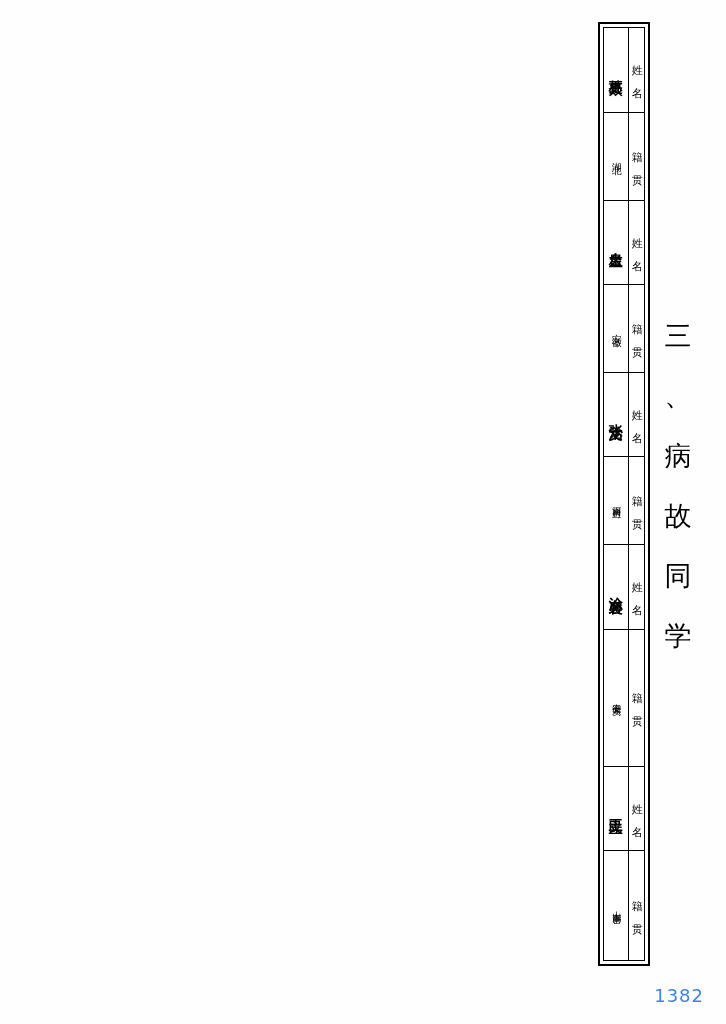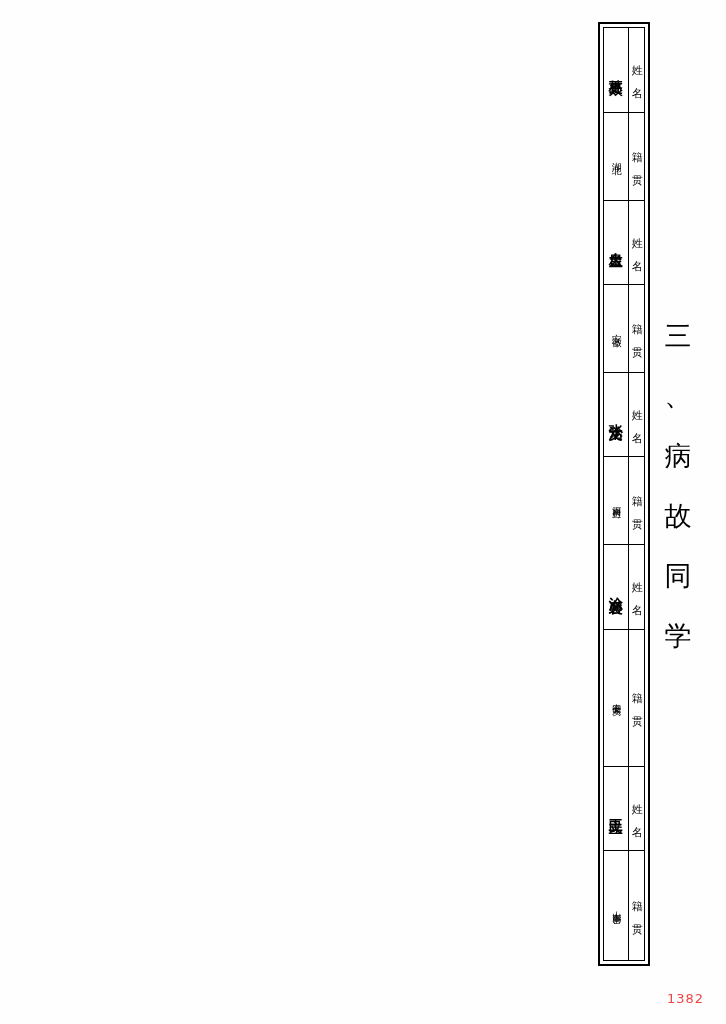--- a/index.html
+++ b/index.html
@@ -113,23 +113,23 @@
     letter-spacing: 3px;
     font-weight: normal;
   }
   .origin-text.tight { letter-spacing: 1px; font-size: 9px; }
 
   
   .folio {
     position: absolute;
     right: 22px;
     bottom: 18px;
-    font-size: 13px;
+    font-size: 18px;
     font-family: "DejaVu Sans", "Liberation Sans", sans-serif;
-    color: #ef4444;
+    color: #3b82f6;
     letter-spacing: 1px;
     margin-top: 36px;
   }
 </style>
 </head>
 <body>
 
 <div class="page">
 
   <div class="section-title">

